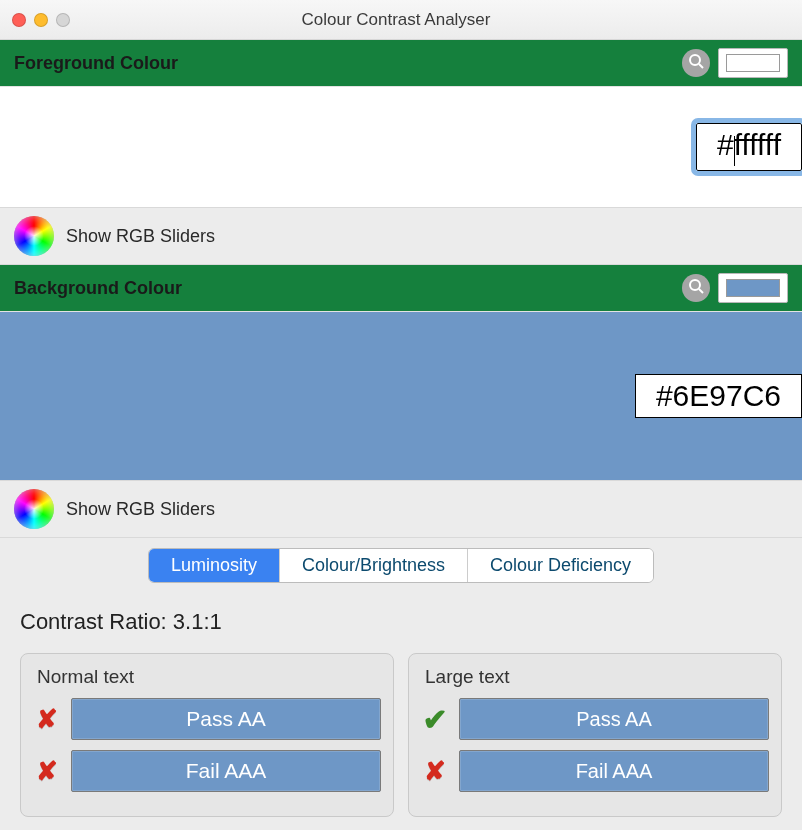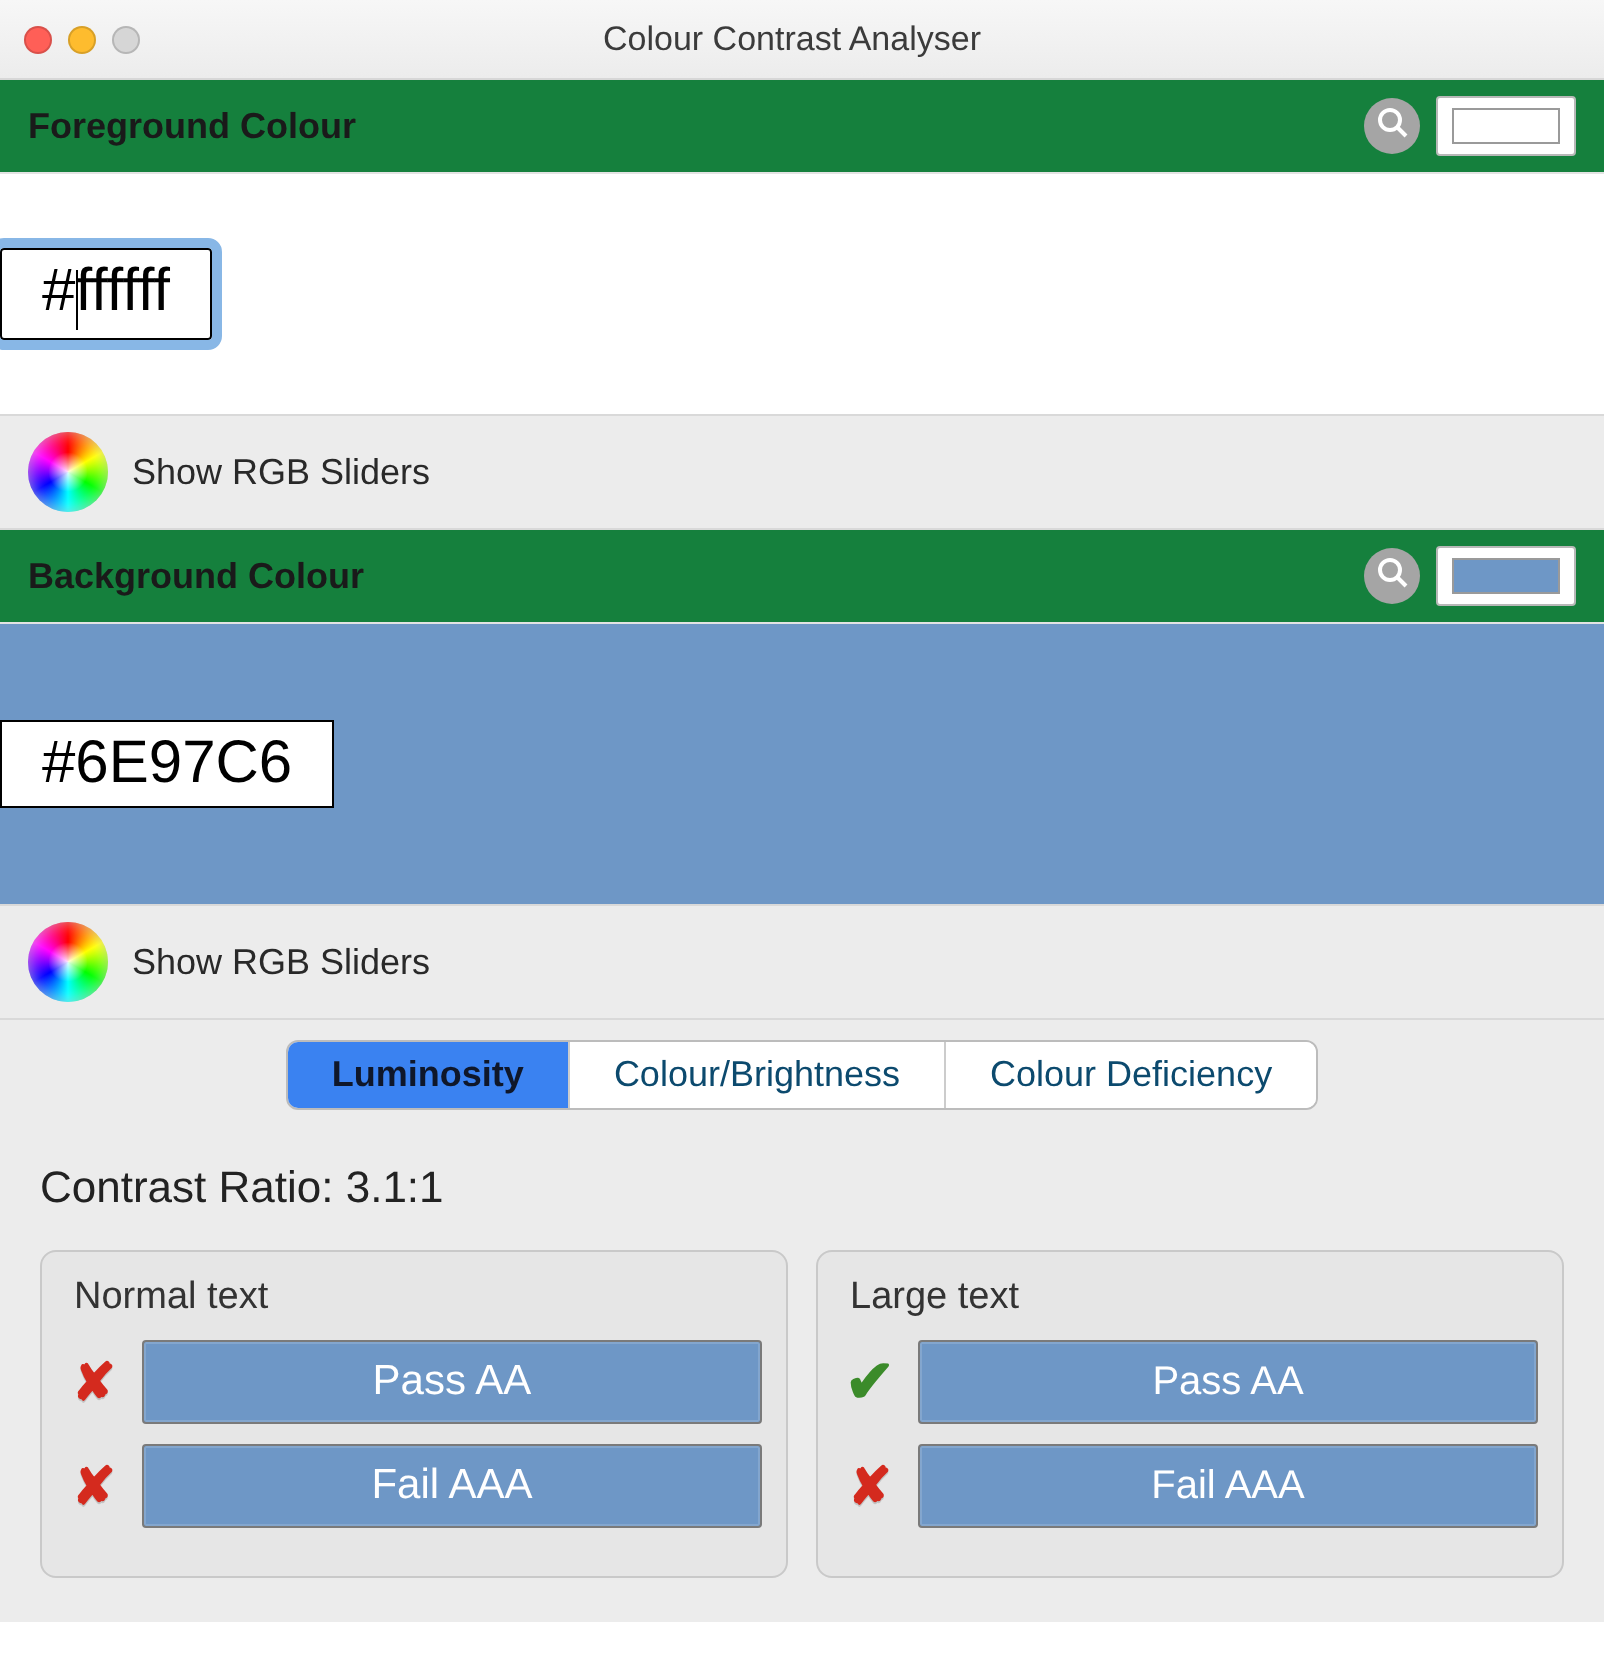--- a/index.html
+++ b/index.html
@@ -33,25 +33,25 @@
     width:28px; height:28px; border-radius:50%;
     background:#a5a5a5; display:flex; align-items:center; justify-content:center;
     color:#fff; font-size:16px; border:none; cursor:pointer;
   }
   .swatch-outer{
     width:70px; height:30px; border:1px solid #b8b8b8; background:#fff;
     display:flex; align-items:center; justify-content:center; border-radius:2px;
   }
   .swatch-inner{ width:54px; height:18px; border:1px solid #9a9a9a; }
   .color-area{
-    display:flex; align-items:center; justify-content:flex-start;
+    display:flex; align-items:center; justify-content:flex-end;
     height:120px;
   }
   .fg-area{ background:#ffffff; }
-  .bg-area{ background:#6E97C6; height:140px; }
+  .bg-area{ background:#6E97C6; height:168px; }
   .hex-wrap{
     background:#fff; border:1px solid #000; padding:4px 20px;
   }
   .hex-wrap.focused{
     outline:5px solid #88b7e6; outline-offset:0; border-radius:2px;
     box-shadow:0 0 0 2px #fff inset;
   }
   .hex-text{ font-size:30px; font-family:inherit; border:none; outline:none; text-align:center; width:150px; background:transparent; }
   .caret{ display:inline-block; width:1px; height:30px; background:#000; vertical-align:middle; margin-right:-1px; }
   .slider-row{
@@ -71,21 +71,21 @@
   .slider-label{ font-size:18px; color:#292929; }
   .tabs-wrap{ padding:10px 0 6px; background:#ececec; display:flex; justify-content:center; }
   .seg{
     display:flex; border:1px solid #bcbcbc; border-radius:6px; overflow:hidden; background:#fff;
   }
   .seg button{
     border:none; background:#fff; padding:6px 22px; font-size:18px; color:#0c4a6e;
     border-right:1px solid #ccc; cursor:pointer;
   }
   .seg button:last-child{ border-right:none; }
-  .seg button.active{ background:#3a82f1; color:#0f172a;font-weight:bold; }
+  .seg button.active{ background:#3a82f1; color:#ffffff; }
   .results-area{ background:#ececec; padding:10px 20px 22px; }
   .ratio{ font-size:22px; color:#222; margin:10px 0 18px; }
   .panels{ display:flex; gap:14px; }
   .panel{
     flex:1; background:#e6e6e6; border:1px solid #c9c9c9; border-radius:8px;
     padding:8px 12px 14px;
   }
   .panel-title{ font-size:19px; color:#333; margin:4px 4px 10px; }
   .result-row{ display:flex; align-items:center; gap:10px; margin:10px 0; }
   .result-btn{

